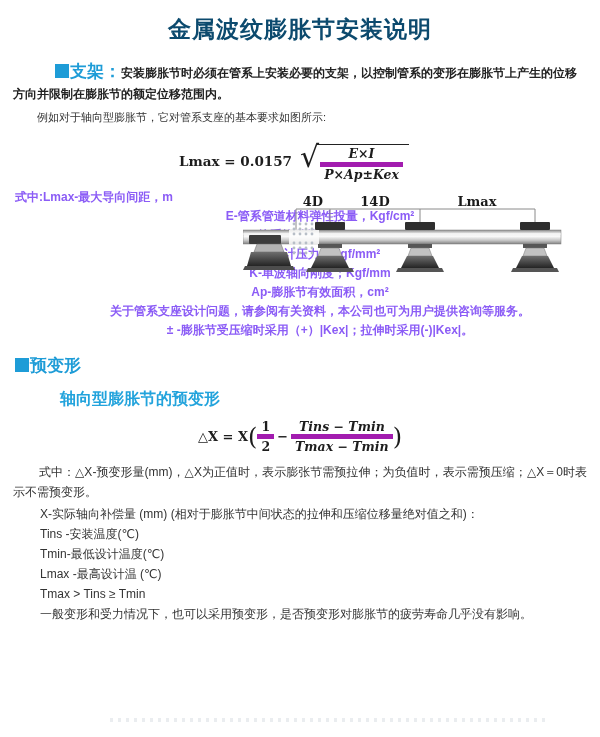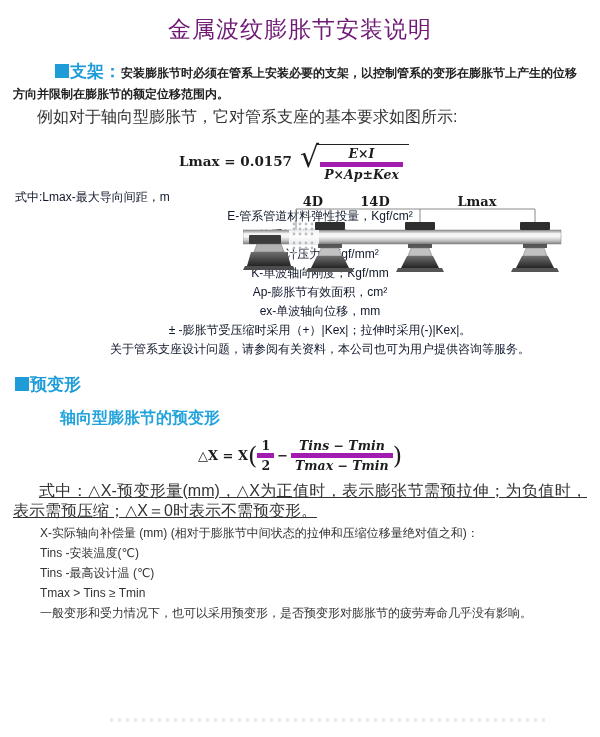--- a/index.html
+++ b/index.html
@@ -1,53 +1,53 @@
 <!DOCTYPE html>
 <html><head>
 <meta charset="utf-8">
 <style>
   html,body{margin:0;padding:0;background:#ffffff;}
   .page{position:relative;width:600px;height:737px;background:#fff;overflow:hidden;
         font-family:"Liberation Sans","DejaVu Sans",sans-serif;color:#333;}
   
-  .title{margin:14px 0 0 0;text-align:center;font-size:23px;font-weight:normal;color:#701a75;letter-spacing:1px;}
+  .title{margin:14px 0 0 0;text-align:center;font-size:23px;font-weight:bold;color:#0c4a6e;letter-spacing:1px;}
   
   .sq{display:inline-block;width:14px;height:14px;background:#1E9CD7;vertical-align:-1px;margin-right:1px;}
   .sec-head{color:#1E9CD7;font-weight:bold;font-size:17px;}
   
   .p-support{margin:16px 23px 0 13px;font-size:12px;line-height:21px;text-align:justify;
              text-indent:42px;color:#222;font-weight:bold;}
-  .p-example{margin:2px 13px 0 13px;font-size:16px;line-height:20px;text-indent:24px;}
+  .p-example{margin:2px 13px 0 13px;font-size:11px;line-height:20px;text-indent:24px;}
   
   .formula{display:flex;justify-content:center;align-items:center;
            font-family:"DejaVu Serif","Liberation Serif",serif;color:#1d1d1d;}
   .f1{margin:13px 12px 6px 0;font-size:13.5px;font-weight:bold;}
   .sqrt{display:inline-flex;align-items:flex-start;margin-left:8px;}
   .sqrt-sym{font-size:30px;line-height:34px;font-weight:400;margin-right:-3px;}
   .radicand{border-top:1.5px solid #222;padding:2px 6px 0 4px;margin-top:4px;}
   .frac{display:inline-block;vertical-align:middle;text-align:center;line-height:1.1;font-size:12.5px;}
   .frac .fr-num{display:block;padding:0 4px 1px 4px;border-bottom:5px solid #a21caf;}
   .frac .fr-den{display:block;padding:1px 4px 0 4px;}
   .it{font-style:italic;}
   
-  .defs{margin:6px 0 0 15px;font-size:12px;line-height:19px;color:#0f172a;}
+  .defs{margin:6px 0 0 15px;font-size:12px;line-height:19px;color:#8b5cf6;font-weight:bold;}
   .defs .d-item{padding-left:25px;text-align:center;}
   .defs .d-first{padding-left:0;}
   
   .diagram{position:absolute;left:243px;top:196px;width:356px;height:92px;}
   .dim-label{font-family:"DejaVu Serif","Liberation Serif",serif;font-weight:bold;font-size:13px;fill:#1a1a1a;}
   
   .sec-row{margin:14px 0 0 15px;}
   .p-body{margin:7px 13px 0 13px;font-size:12.5px;line-height:21.5px;text-align:justify;text-indent:26px;color:#333;}
   .sub-head{color:#22A3DC;font-weight:bold;font-size:16px;}
   .sub-axial{margin:12px 0 0 60px;}
   .f2{margin:10px 0 4px 0;font-size:13px;font-weight:bold;}
   .paren{font-size:24px;font-weight:400;line-height:1;}
   .f2 .frac,.f3 .frac{font-weight:bold;}
-  .p-explain{margin:8px 13px 0 13px;font-size:16px;line-height:20px;text-align:justify;text-indent:26px;text-decoration:underline;}
+  .p-explain{margin:8px 13px 0 13px;font-size:12px;line-height:20px;text-align:justify;text-indent:26px;}
   .x-lines{margin:2px 13px 0 40px;font-size:12px;line-height:20px;}
   
   .artifact{position:absolute;left:110px;top:718px;width:440px;height:4px;opacity:.55;
             background:repeating-linear-gradient(90deg,#d9dee3 0 3px,transparent 3px 8px);}
 </style>
 </head>
 <body>
 
 <div class="page">
 
@@ -70,23 +70,22 @@
     </span>
   </div>
 
   <div class="defs">
     <div class="d-first">式中:Lmax-最大导向间距，m</div>
     <div class="d-item">E-管系管道材料弹性投量，Kgf/cm²</div>
     <div class="d-item">I-管系管道的惯性矩，cm⁴</div>
     <div class="d-item">P-设计压力，Kgf/mm²</div>
     <div class="d-item">K-单波轴向刚度；Kgf/mm</div>
     <div class="d-item">Ap-膨胀节有效面积，cm²</div>
-    <div class="d-item">ex-单波轴向位移，mm</div>
+    <div class="d-item">关于管系支座设计问题，请参阅有关资料，本公司也可为用户提供咨询等服务。</div>
     <div class="d-item">± -膨胀节受压缩时采用（+）|Kex|；拉伸时采用(-)|Kex|。</div>
-    <div class="d-item">关于管系支座设计问题，请参阅有关资料，本公司也可为用户提供咨询等服务。</div>
   </div>
 
   <svg class="diagram" viewBox="0 0 356 92">
     <defs>
       <linearGradient id="pipeGrad" x1="0" y1="0" x2="0" y2="1">
         <stop offset="0" stop-color="#8f8f8f"></stop>
           <stop offset="0.25" stop-color="#e9e9e9"></stop>
         <stop offset="0.45" stop-color="#fafafa"></stop>
           <stop offset="0.75" stop-color="#c4c4c4"></stop>
         <stop offset="1" stop-color="#828282"></stop>
@@ -189,20 +188,21 @@
       <span class="fr-den">Tmax − Tmin</span>
     </span>
     <span class="paren">)</span>
   </div>
 
   <p class="p-explain">式中：△X-预变形量(mm)，△X为正值时，表示膨张节需预拉伸；为负值时，表示需预压缩；△X＝0时表示不需预变形。</p>
 
   <div class="x-lines">
     <div>X-实际轴向补偿量 (mm) (相对于膨胀节中间状态的拉伸和压缩位移量绝对值之和)：</div>
     <div>Tins -安装温度(℃)</div>
-    <div>Tins -最高设计温 (℃)</div>
+    <div>Tmin-最低设计温度(℃)</div>
+    <div>Lmax -最高设计温 (℃)</div>
     <div>Tmax &gt; Tins ≥ Tmin</div>
     <div>一般变形和受力情况下，也可以采用预变形，是否预变形对膨胀节的疲劳寿命几乎没有影响。</div>
   </div>
 
   <div class="artifact"></div>
 
 </div>
 
 </body></html>

